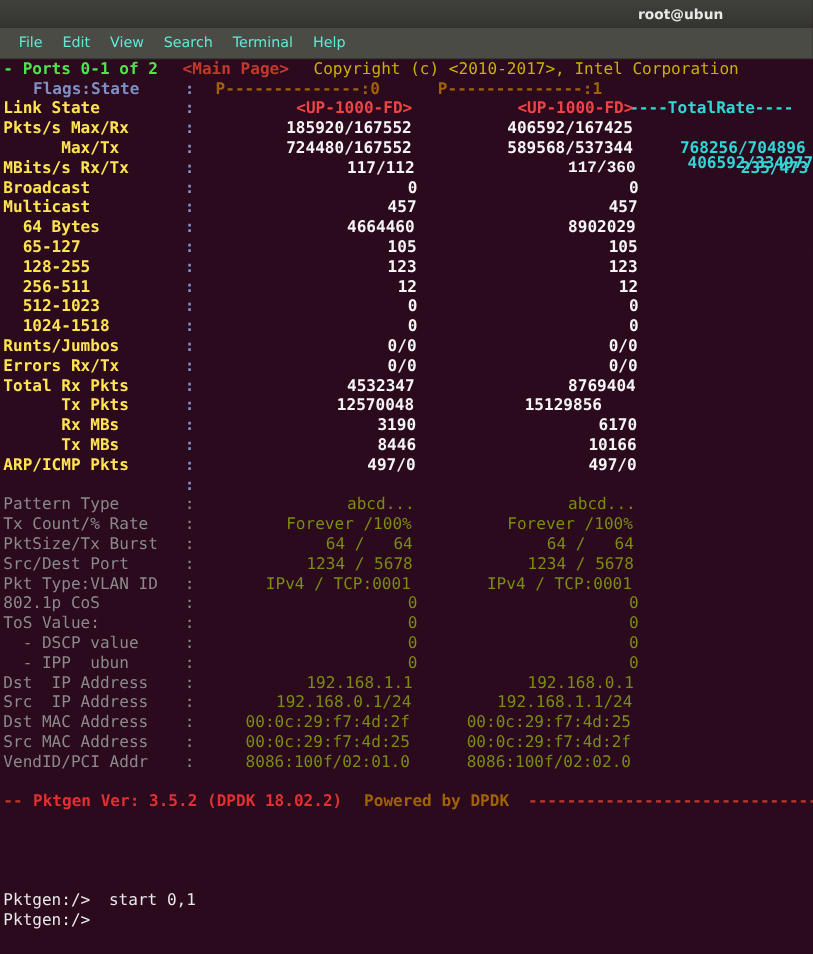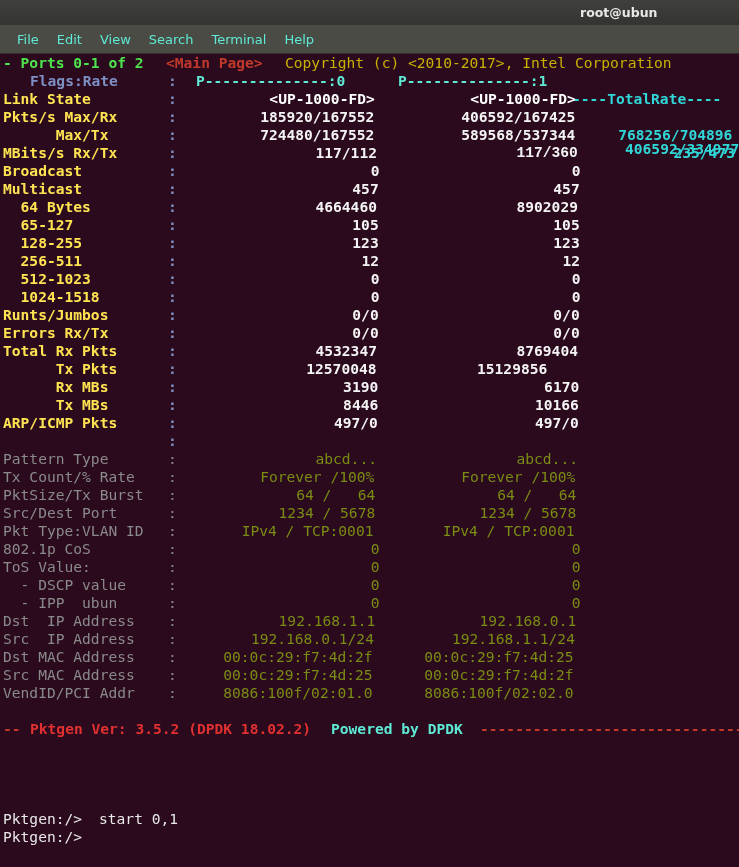--- a/index.html
+++ b/index.html
@@ -56,26 +56,26 @@
   .cell { position:absolute; white-space:pre; top:0; }
 
   
   .c-green   { color:#4ee44e; font-weight:bold; }
   .c-olive   { color:#c9b100; }
   .c-yellow  { color:#ffe452; font-weight:bold; }
   .c-dimred  { color:#c0392b; font-weight:bold; }
   .c-red     { color:#e03030; font-weight:bold; }
   .c-white   { color:#f4f4f4; font-weight:bold; }
   .c-cyan    { color:#30d7d7; font-weight:bold; }
-  .c-blue    { color:#5eead4; font-weight:bold; }
+  .c-blue    { color:#a16207; font-weight:bold; }
   .c-blue2   { color:#7e8fc4; font-weight:bold; }
   .c-gray    { color:#8a8a8a; }
   .c-dkgreen { color:#7a8c12; }
   .c-plain   { color:#e8e8e8; }
-  .c-grn2    { color:#ffffff; font-weight:bold; }
+  .c-grn2    { color:#ef4444; font-weight:bold; }
 </style>
 </head>
 <body>
 
 <div id="titlebar">
   <span class="title">root@ubun</span>
 </div>
 
 <div id="menubar">
   <span class="mi">File</span>
@@ -88,21 +88,21 @@
 
 <div id="term">
 
   <div class="row" style="top:0px;">
     <span class="cell c-green" style="left:3px;">- Ports 0-1 of 2</span>
     <span class="cell c-dimred" style="left:166px;">&lt;Main Page&gt;</span>
     <span class="cell c-olive" style="left:285px;">Copyright (c) &lt;2010-2017&gt;, Intel Corporation</span>
   </div>
 
   <div class="row" style="top:18px;">
-    <span class="cell c-blue2" style="left:30px;">Flags:Rate</span>
+    <span class="cell c-blue2" style="left:30px;">Flags:State</span>
     <span class="cell c-blue2" style="left:168px;">:</span>
     <span class="cell c-blue" style="left:196px;">P--------------:0</span>
     <span class="cell c-blue" style="left:398px;">P--------------:1</span>
   </div>
 
   <div class="row" style="top:36px;">
     <span class="cell c-cyan" style="left:572px;">----TotalRate----</span>
   </div>
 
   <div id="stat-rows">

